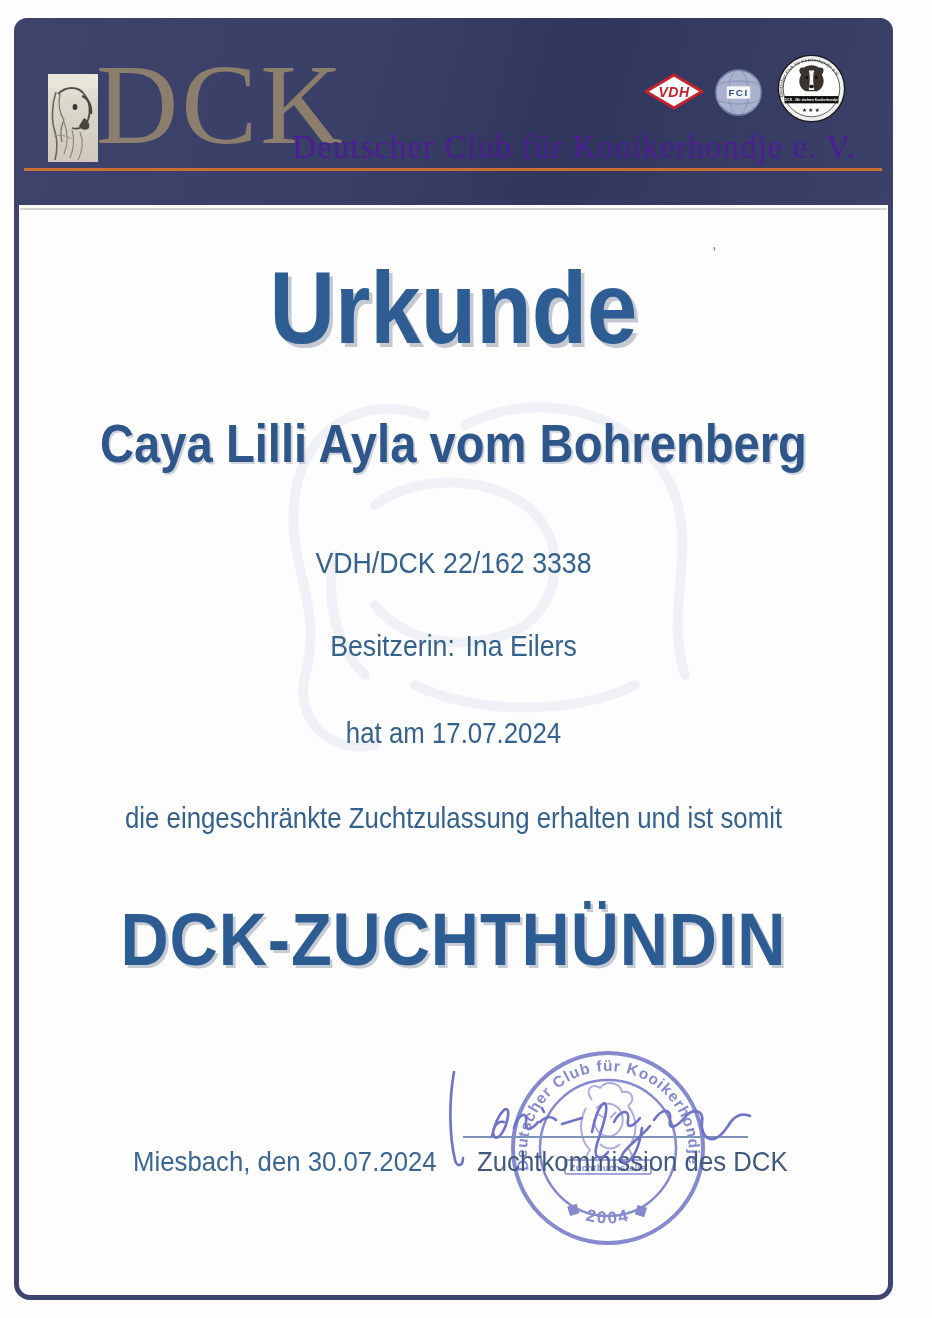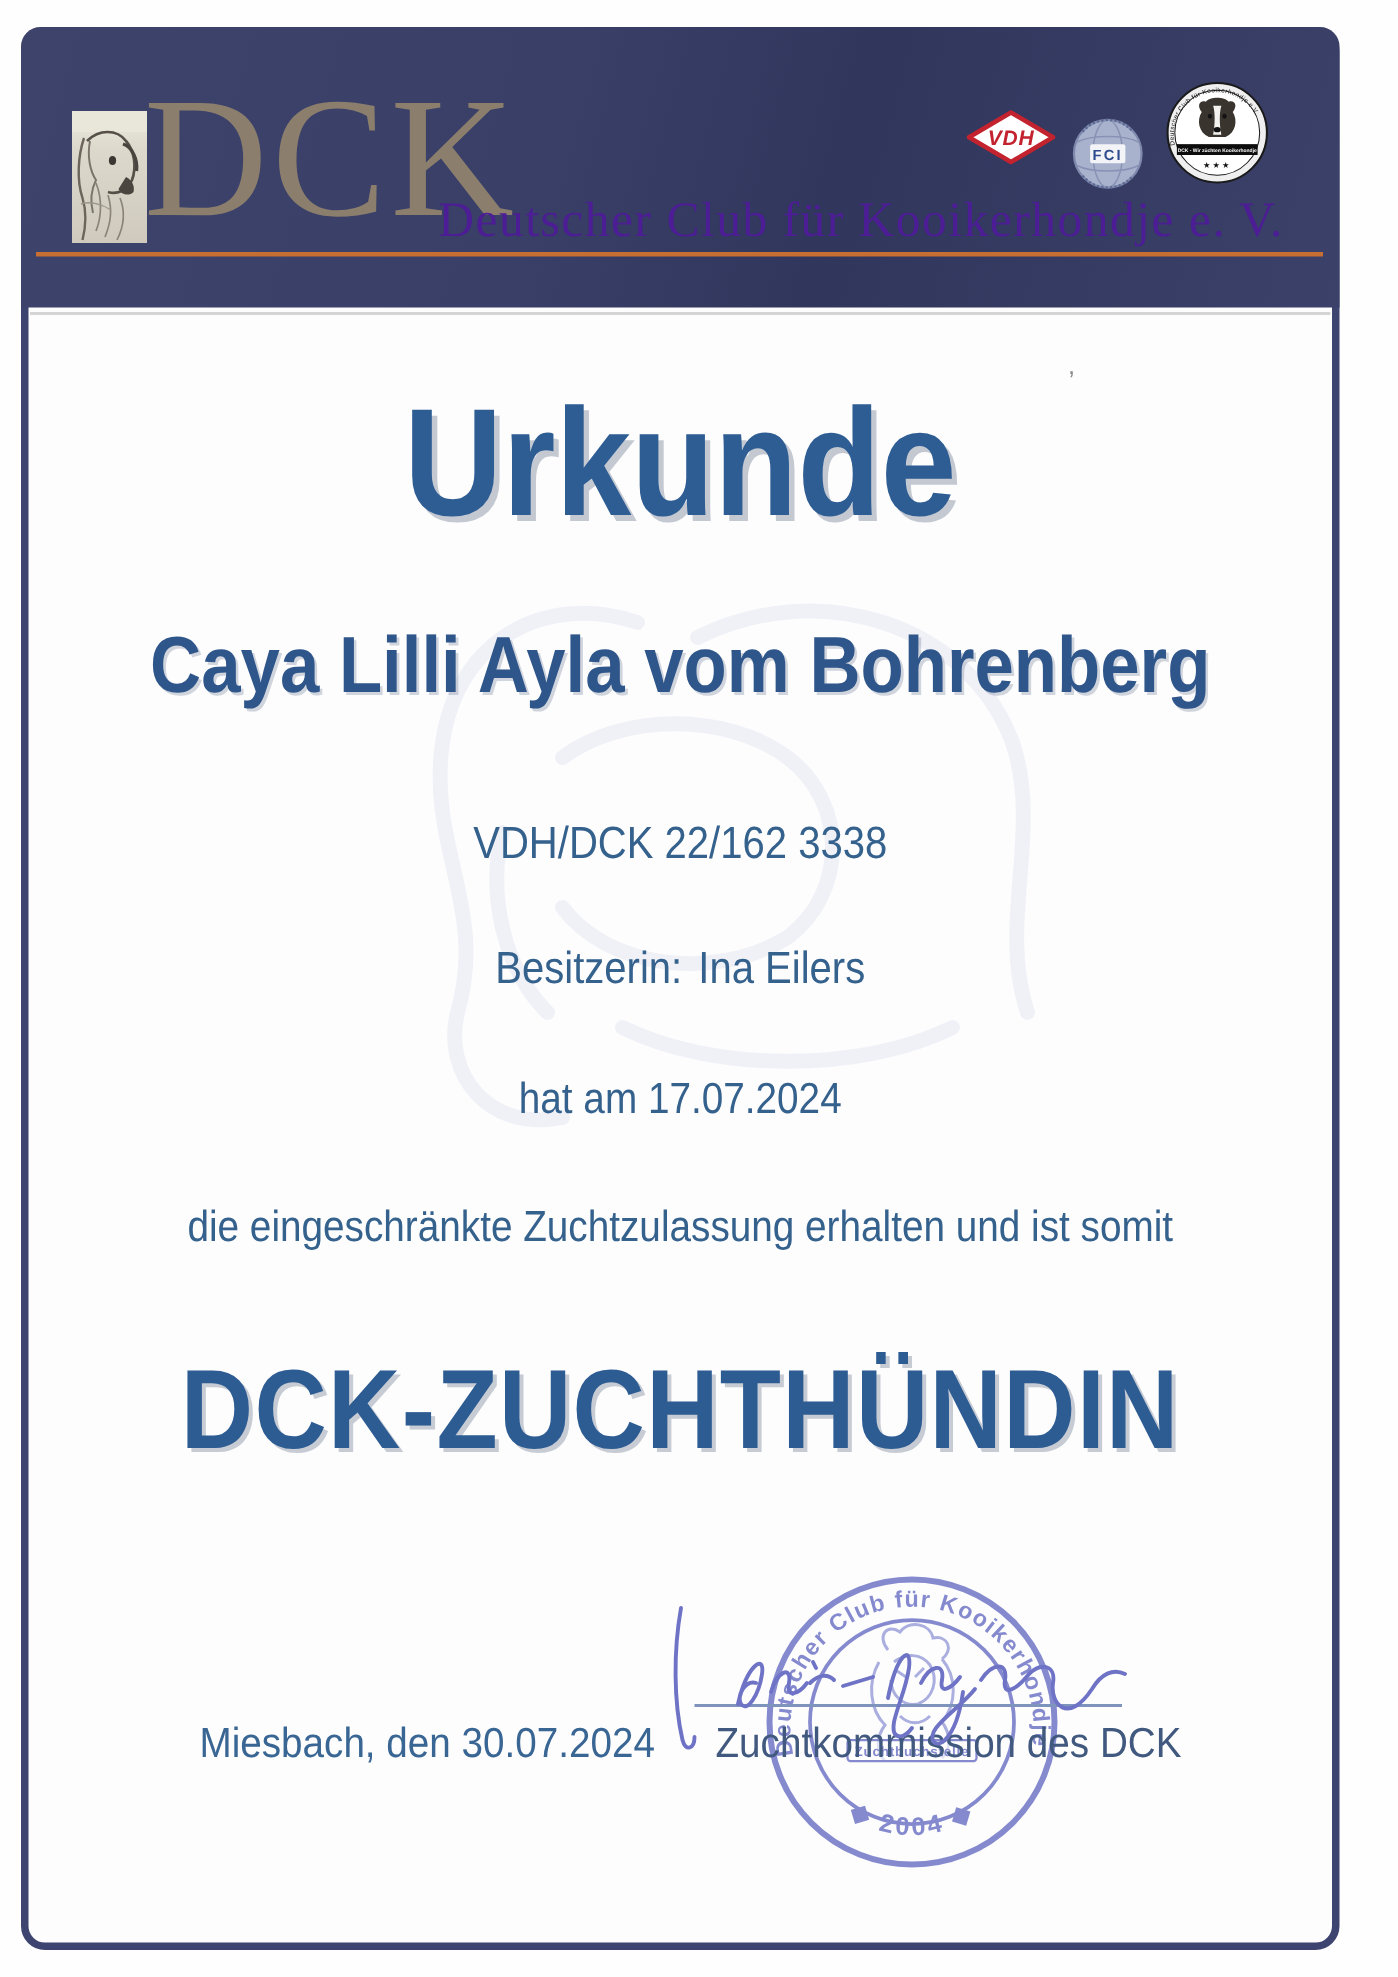--- a/index.html
+++ b/index.html
@@ -18,21 +18,21 @@
           background:linear-gradient(180deg,#eceadf 0%,#dcd8cc 30%,#cfcabd 100%);}
   .dogbox svg{display:block;width:100%;height:100%;}
   .dck-word{position:absolute;left:96px;top:48px;font-family:"Liberation Serif", serif;
             font-size:114px;line-height:1;color:#8b7e6d;letter-spacing:3px;font-weight:500;}
   .club-name{position:absolute;left:290px;top:129px;width:566px;text-align:right;
              font-family:"Liberation Serif", serif;font-size:33px;color:#4c1d95;letter-spacing:1px;}
   .orange-line{position:absolute;left:24px;top:168px;width:858px;height:3px;background:#c76e33;}
   .logo{position:absolute;}
   .logo svg{display:block;width:100%;height:100%;}
   .vdh{left:644px;top:73px;width:60px;height:37px;font-style:italic;}
-  .fci{left:714px;top:78px;width:49px;height:49px;}
+  .fci{left:714px;top:68px;width:49px;height:49px;}
   .badge{left:777px;top:54px;width:69px;height:69px;}
   
   .ctr{position:absolute;left:14px;width:879px;text-align:center;color:#35618d;}
   .cond{transform:scaleX(.89);}
   .cond-l{transform:scaleX(.92);transform-origin:left center;}
   .title{top:250px;font-size:102px;font-weight:bold;color:#2e5d94;
          text-shadow:4px 4px 0 rgba(125,135,155,.45);}
   .dogname{top:413px;font-size:53px;font-weight:bold;color:#2f568a;
            text-shadow:2px 2px 0 rgba(140,150,170,.4);}
   .line-reg{top:546px;font-size:30px;}

